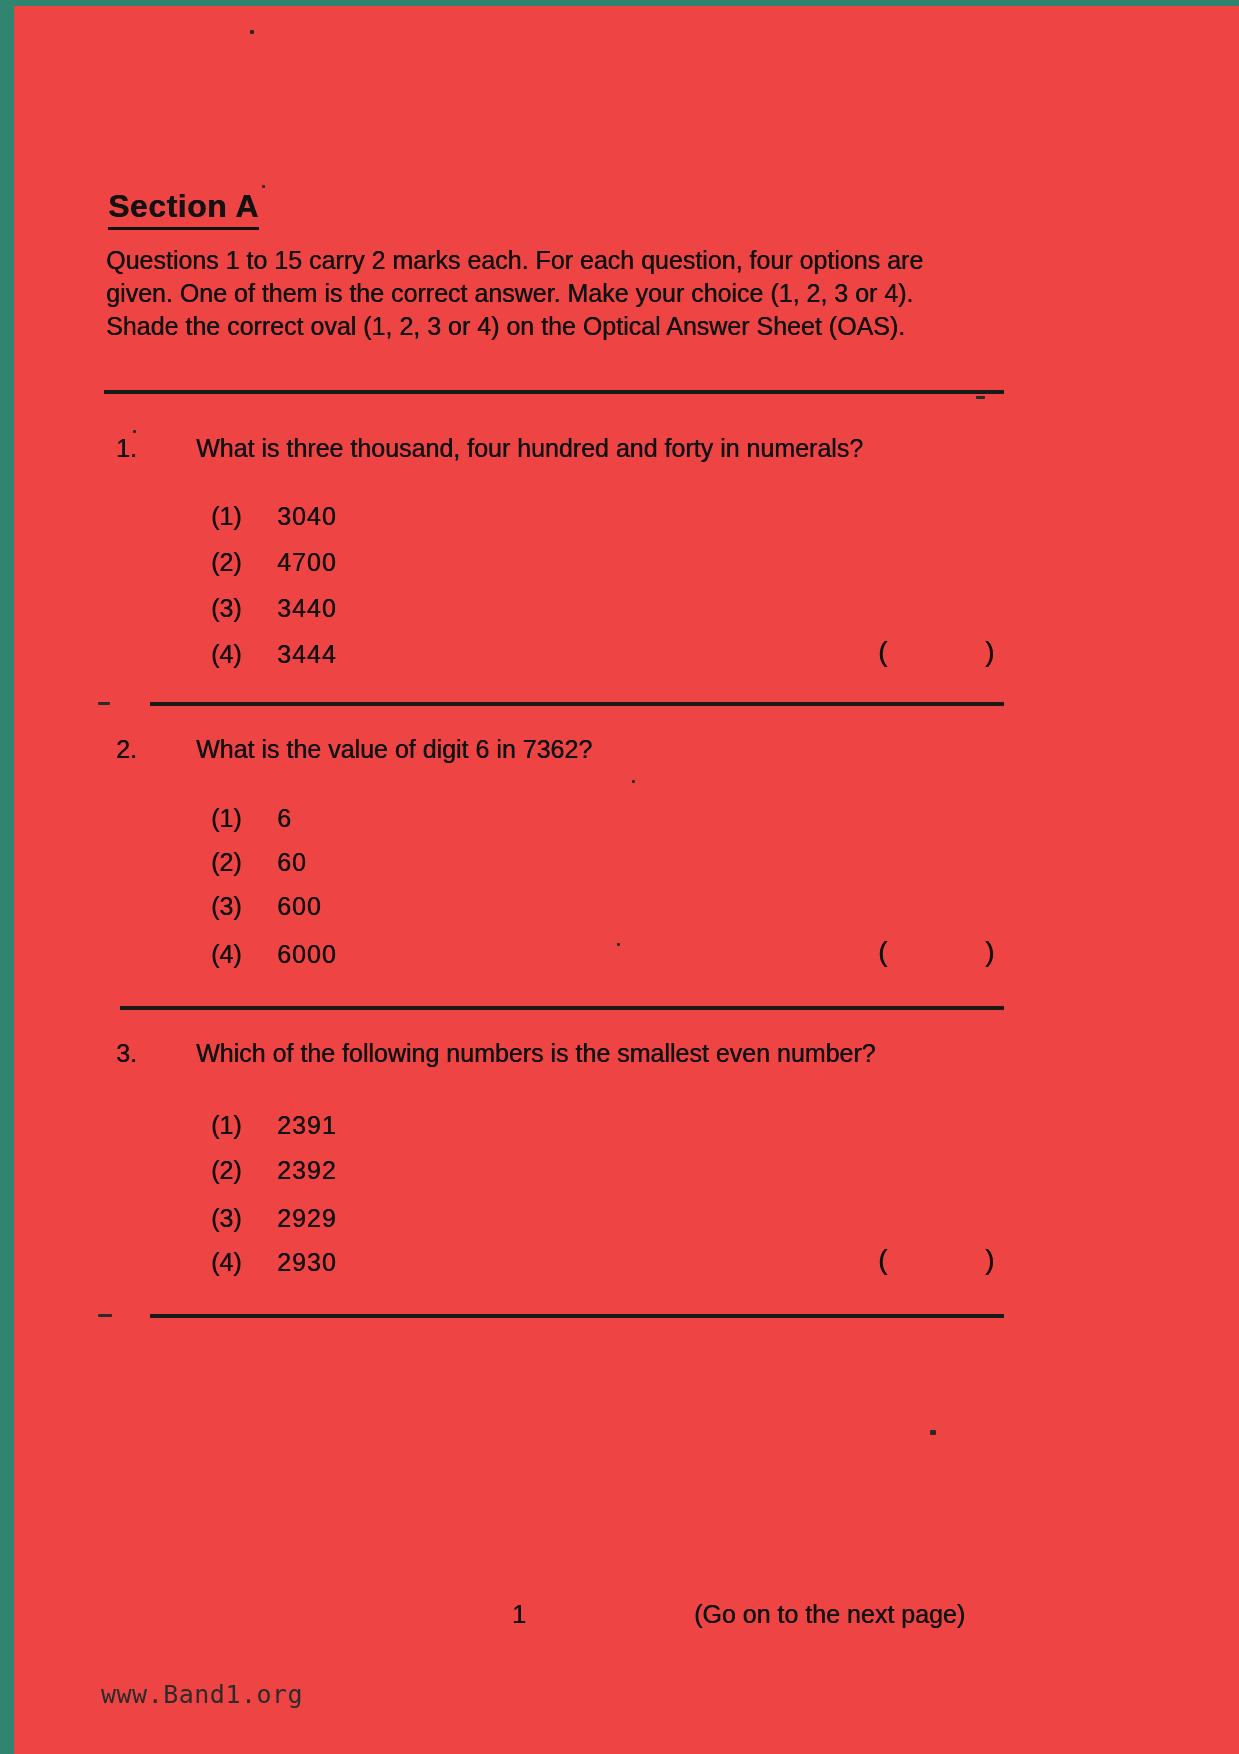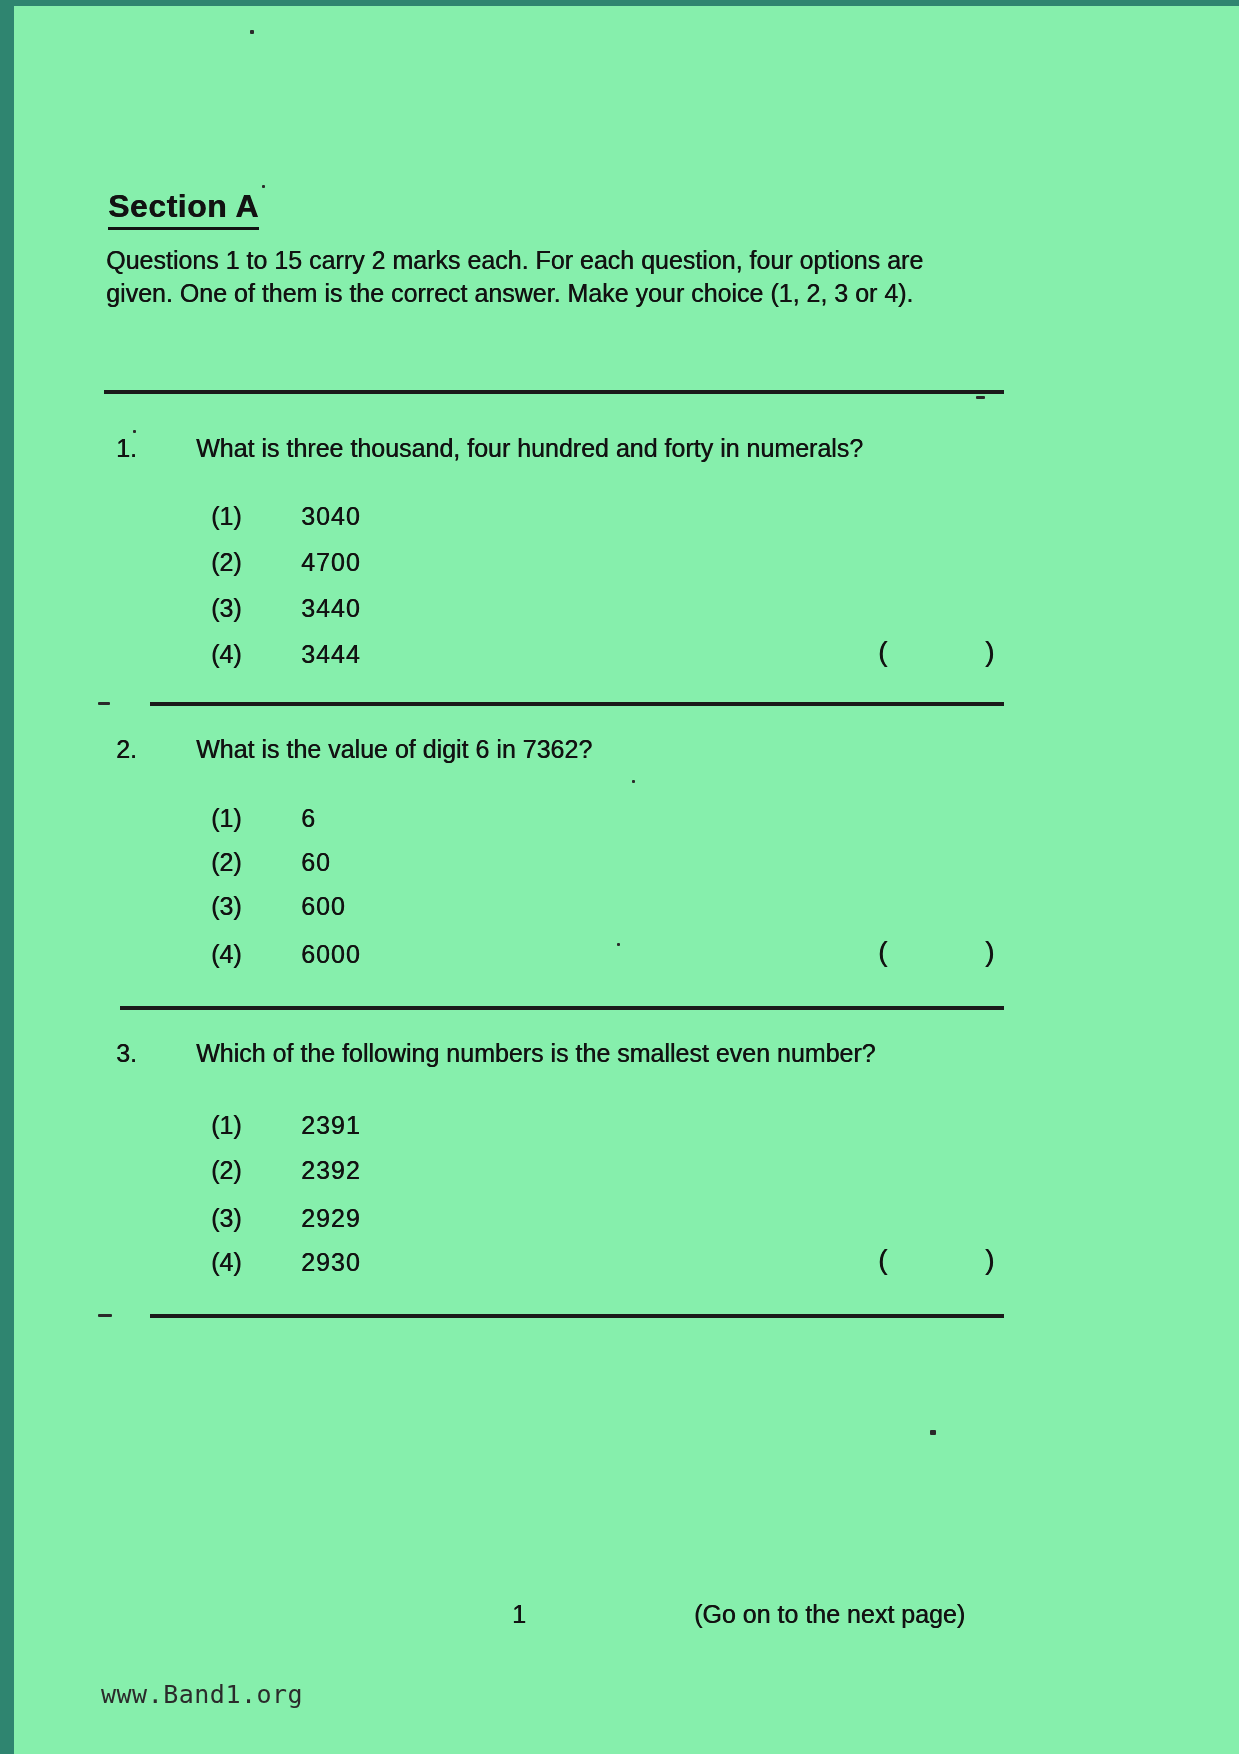--- a/index.html
+++ b/index.html
@@ -1,20 +1,20 @@
 <!DOCTYPE html>
 <html><head>
 <meta charset="utf-8">
 <style>
   html, body { margin: 0; padding: 0; background: #ffffff; }
   .page {
     position: relative;
     width: 1239px;
     height: 1754px;
-    background: #86efac;
+    background: #ef4444;
     font-family: "Liberation Sans", sans-serif;
     color: #121212;
     overflow: hidden;
     text-shadow: 0.45px 0 0 currentColor; 
   }
   .edge-left {
     position: absolute; left: 0; top: 0; width: 14px; height: 1754px;
     background: #2f8570;
   }
   .edge-top {
@@ -38,21 +38,21 @@
     position: absolute; height: 4px; background: #1a1a1a;
   }
   .rule-intro { left: 104px; top: 390px; width: 900px; }
   .rule-q1 { left: 150px; top: 702px; width: 854px; }
   .rule-q2 { left: 120px; top: 1006px; width: 884px; }
   .rule-q3 { left: 150px; top: 1314px; width: 854px; }
   .qrow { position: absolute; left: 0; width: 1239px; font-size: 25px; }
   .qnum { position: absolute; left: 116px; font-weight: normal; }
   .qtext { position: absolute; left: 190px; margin-left: 6px; }
   .olabel { position: absolute; left: 211px; }
-  .oval { position: absolute; left: 277px; letter-spacing: 1px; margin-left: 24px; }
+  .oval { position: absolute; left: 277px; letter-spacing: 1px; }
   .bracket {
     position: absolute; font-size: 28px; font-weight: normal;
   }
   .footer-pagenum { position: absolute; left: 512px; top: 1600px; font-size: 25px; }
   .footer-note { position: absolute; left: 694px; top: 1600px; font-size: 25px; }
   .watermark {
     position: absolute; left: 53px; top: 1680px;
     font-family: "DejaVu Sans Mono", monospace;
     font-size: 25px; color: #2b2b2b; text-shadow: none;
     letter-spacing: 0.5px;
@@ -66,20 +66,21 @@
 <div class="page">
 
   <div class="edge-left"></div>
   <div class="edge-top"></div>
 
   <h1 class="section-title">Section A</h1>
 
   <div class="intro">
     <div>Questions 1 to 15 carry 2 marks each. For each question, four options are</div>
     <div>given. One of them is the correct answer. Make your choice (1, 2, 3 or 4).</div>
+    <div>Shade the correct oval (1, 2, 3 or 4) on the Optical Answer Sheet (OAS).</div>
   </div>
 
   <div class="rule rule-intro"></div>
 
   <div class="qrow" style="top:434px">
     <span class="qnum">1.</span>
     <span class="qtext">What is three thousand, four hundred and forty in numerals?</span>
   </div>
   <div class="qrow" style="top:502px">
     <span class="olabel">(1)</span>

